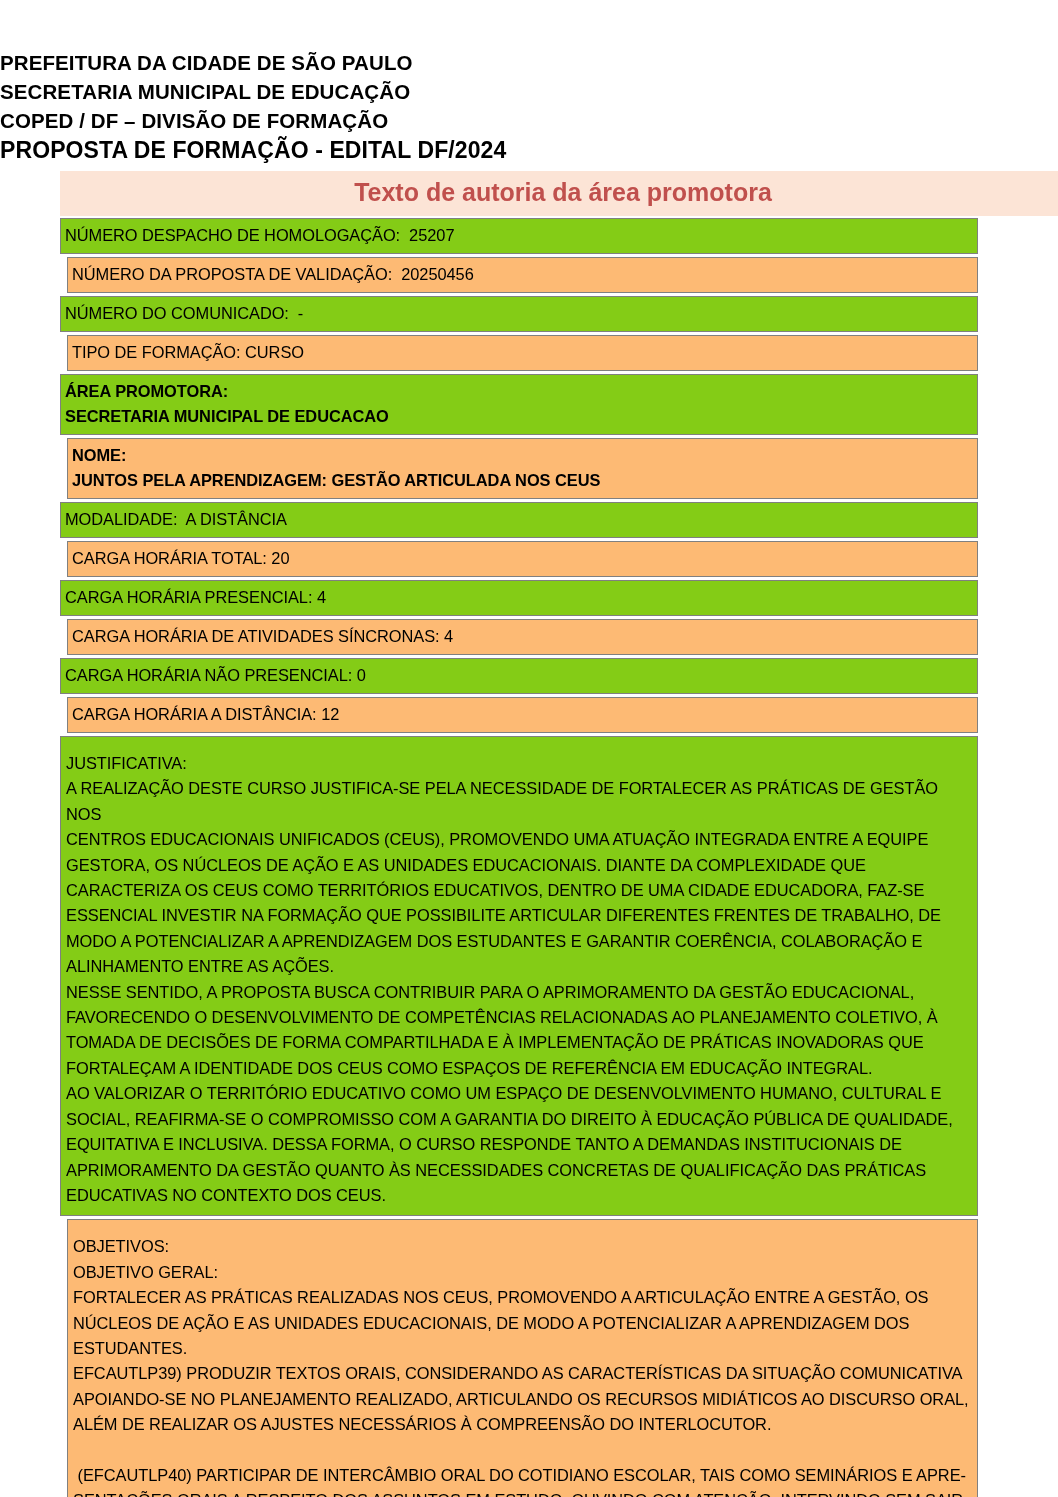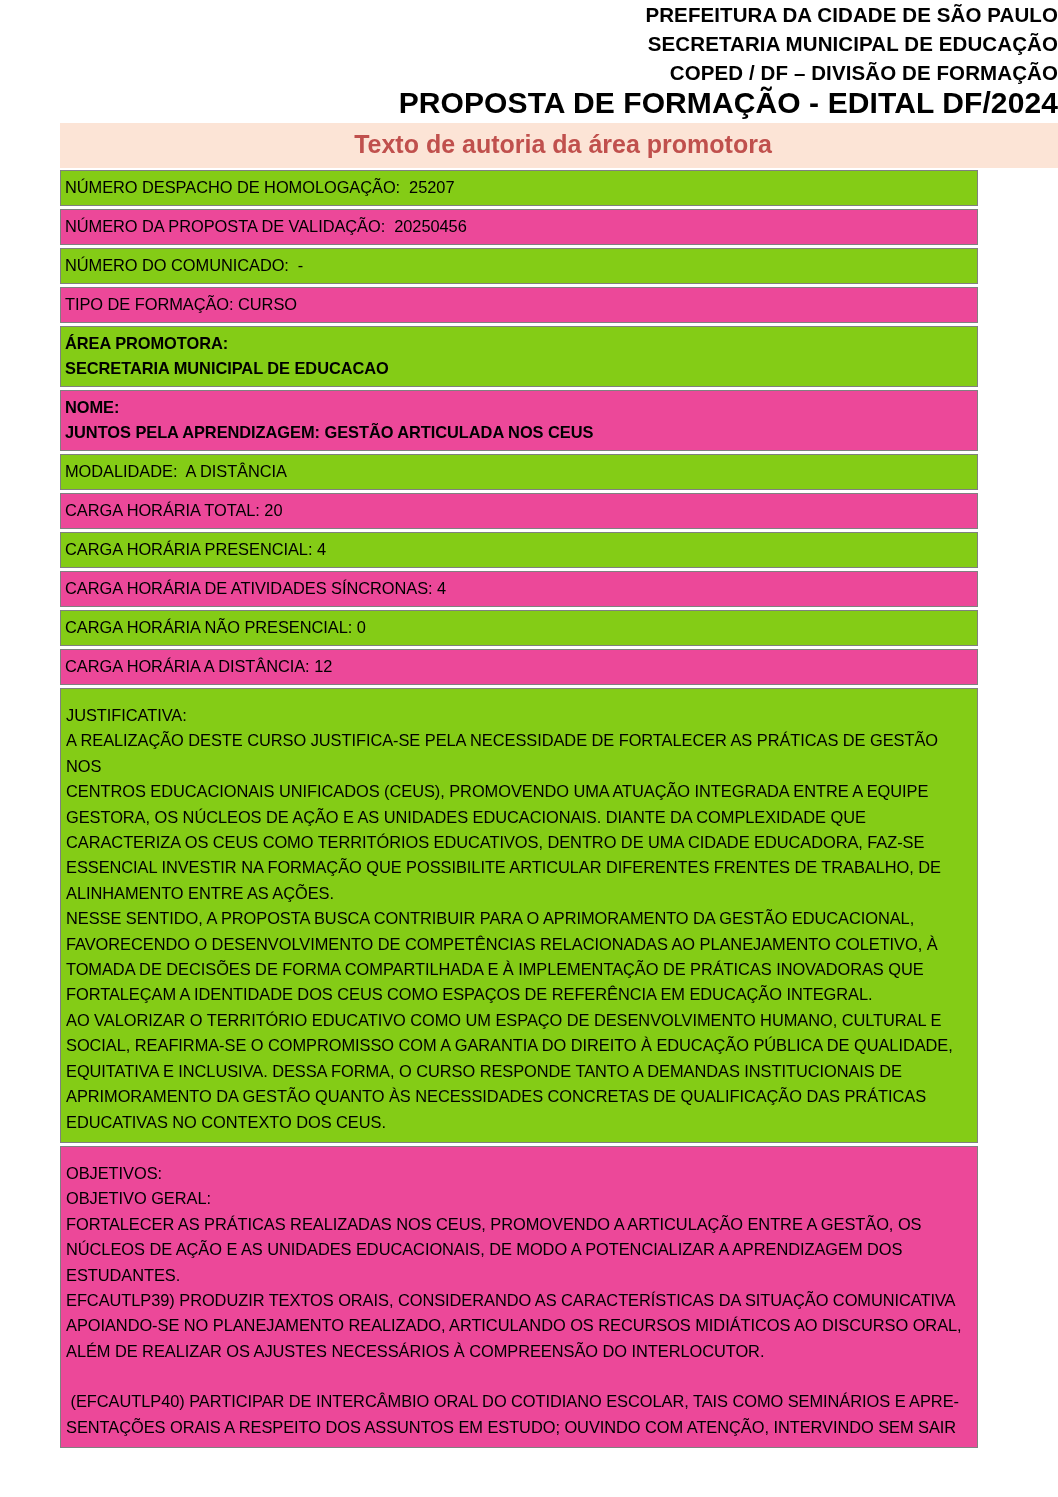--- a/index.html
+++ b/index.html
@@ -18,31 +18,32 @@
 
   .page {
     position: relative;
     width: 1058px;
     min-height: 1497px;
     padding: 0;
   }
 
   
   .doc-header {
-    text-align: right;
+    text-align: left;
+    margin-top: 48px;
   }
   .doc-header .hline {
     font-size: 20.5px;
     font-weight: bold;
     letter-spacing: 0.1px;
     line-height: 29px;
     white-space: nowrap;
   }
   .doc-header .hline.big {
-    font-size: 30px;
+    font-size: 23px;
     line-height: 31px;
   }
 
   
   .title-band {
     margin: 5px 0 0 60px;
     width: 1006px;
     background: #fce4d6;
     text-align: center;
     padding: 6px 0 9px 0;
@@ -58,21 +59,21 @@
   .rows {
     margin: 2px 0 0 60px;
     width: 918px;
   }
   .row {
     border: 1px solid #808080;
     margin-bottom: 3px;
     padding: 4px 4px 5px 4px;
     background: #84cc16;
   }
-  .row.peach { background: #ec4899; }
+  .row.peach { background: #fdba74; margin-left: 7px; }
   .row .ln {
     font-size: 16.4px;
     line-height: 25px;
     letter-spacing: -0.05px;
     white-space: pre-wrap;
   }
   .row .ln.b { font-weight: bold; }
   .row .ln.blank { height: 25px; }
 
   .row.block { padding: 14px 5px 7px 5px; }
@@ -147,20 +148,21 @@
     </div>
 
     <div class="row block">
       <div class="ln">JUSTIFICATIVA:</div>
       <div id="justificativa-body">
           <div class="ln">A REALIZAÇÃO DESTE CURSO JUSTIFICA-SE PELA NECESSIDADE DE FORTALECER AS PRÁTICAS DE GESTÃO NOS</div>
           <div class="ln">CENTROS EDUCACIONAIS UNIFICADOS (CEUS), PROMOVENDO UMA ATUAÇÃO INTEGRADA ENTRE A EQUIPE</div>
           <div class="ln">GESTORA, OS NÚCLEOS DE AÇÃO E AS UNIDADES EDUCACIONAIS. DIANTE DA COMPLEXIDADE QUE</div>
           <div class="ln">CARACTERIZA OS CEUS COMO TERRITÓRIOS EDUCATIVOS, DENTRO DE UMA CIDADE EDUCADORA, FAZ-SE</div>
           <div class="ln">ESSENCIAL INVESTIR NA FORMAÇÃO QUE POSSIBILITE ARTICULAR DIFERENTES FRENTES DE TRABALHO, DE</div>
+          <div class="ln">MODO A POTENCIALIZAR A APRENDIZAGEM DOS ESTUDANTES E GARANTIR COERÊNCIA, COLABORAÇÃO E</div>
           <div class="ln">ALINHAMENTO ENTRE AS AÇÕES.</div>
           <div class="ln">NESSE SENTIDO, A PROPOSTA BUSCA CONTRIBUIR PARA O APRIMORAMENTO DA GESTÃO EDUCACIONAL,</div>
           <div class="ln">FAVORECENDO O DESENVOLVIMENTO DE COMPETÊNCIAS RELACIONADAS AO PLANEJAMENTO COLETIVO, À</div>
           <div class="ln">TOMADA DE DECISÕES DE FORMA COMPARTILHADA E À IMPLEMENTAÇÃO DE PRÁTICAS INOVADORAS QUE</div>
           <div class="ln">FORTALEÇAM A IDENTIDADE DOS CEUS COMO ESPAÇOS DE REFERÊNCIA EM EDUCAÇÃO INTEGRAL.</div>
           <div class="ln">AO VALORIZAR O TERRITÓRIO EDUCATIVO COMO UM ESPAÇO DE DESENVOLVIMENTO HUMANO, CULTURAL E</div>
           <div class="ln">SOCIAL, REAFIRMA-SE O COMPROMISSO COM A GARANTIA DO DIREITO À EDUCAÇÃO PÚBLICA DE QUALIDADE,</div>
           <div class="ln">EQUITATIVA E INCLUSIVA. DESSA FORMA, O CURSO RESPONDE TANTO A DEMANDAS INSTITUCIONAIS DE</div>
           <div class="ln">APRIMORAMENTO DA GESTÃO QUANTO ÀS NECESSIDADES CONCRETAS DE QUALIFICAÇÃO DAS PRÁTICAS</div>
           <div class="ln">EDUCATIVAS NO CONTEXTO DOS CEUS.</div>

